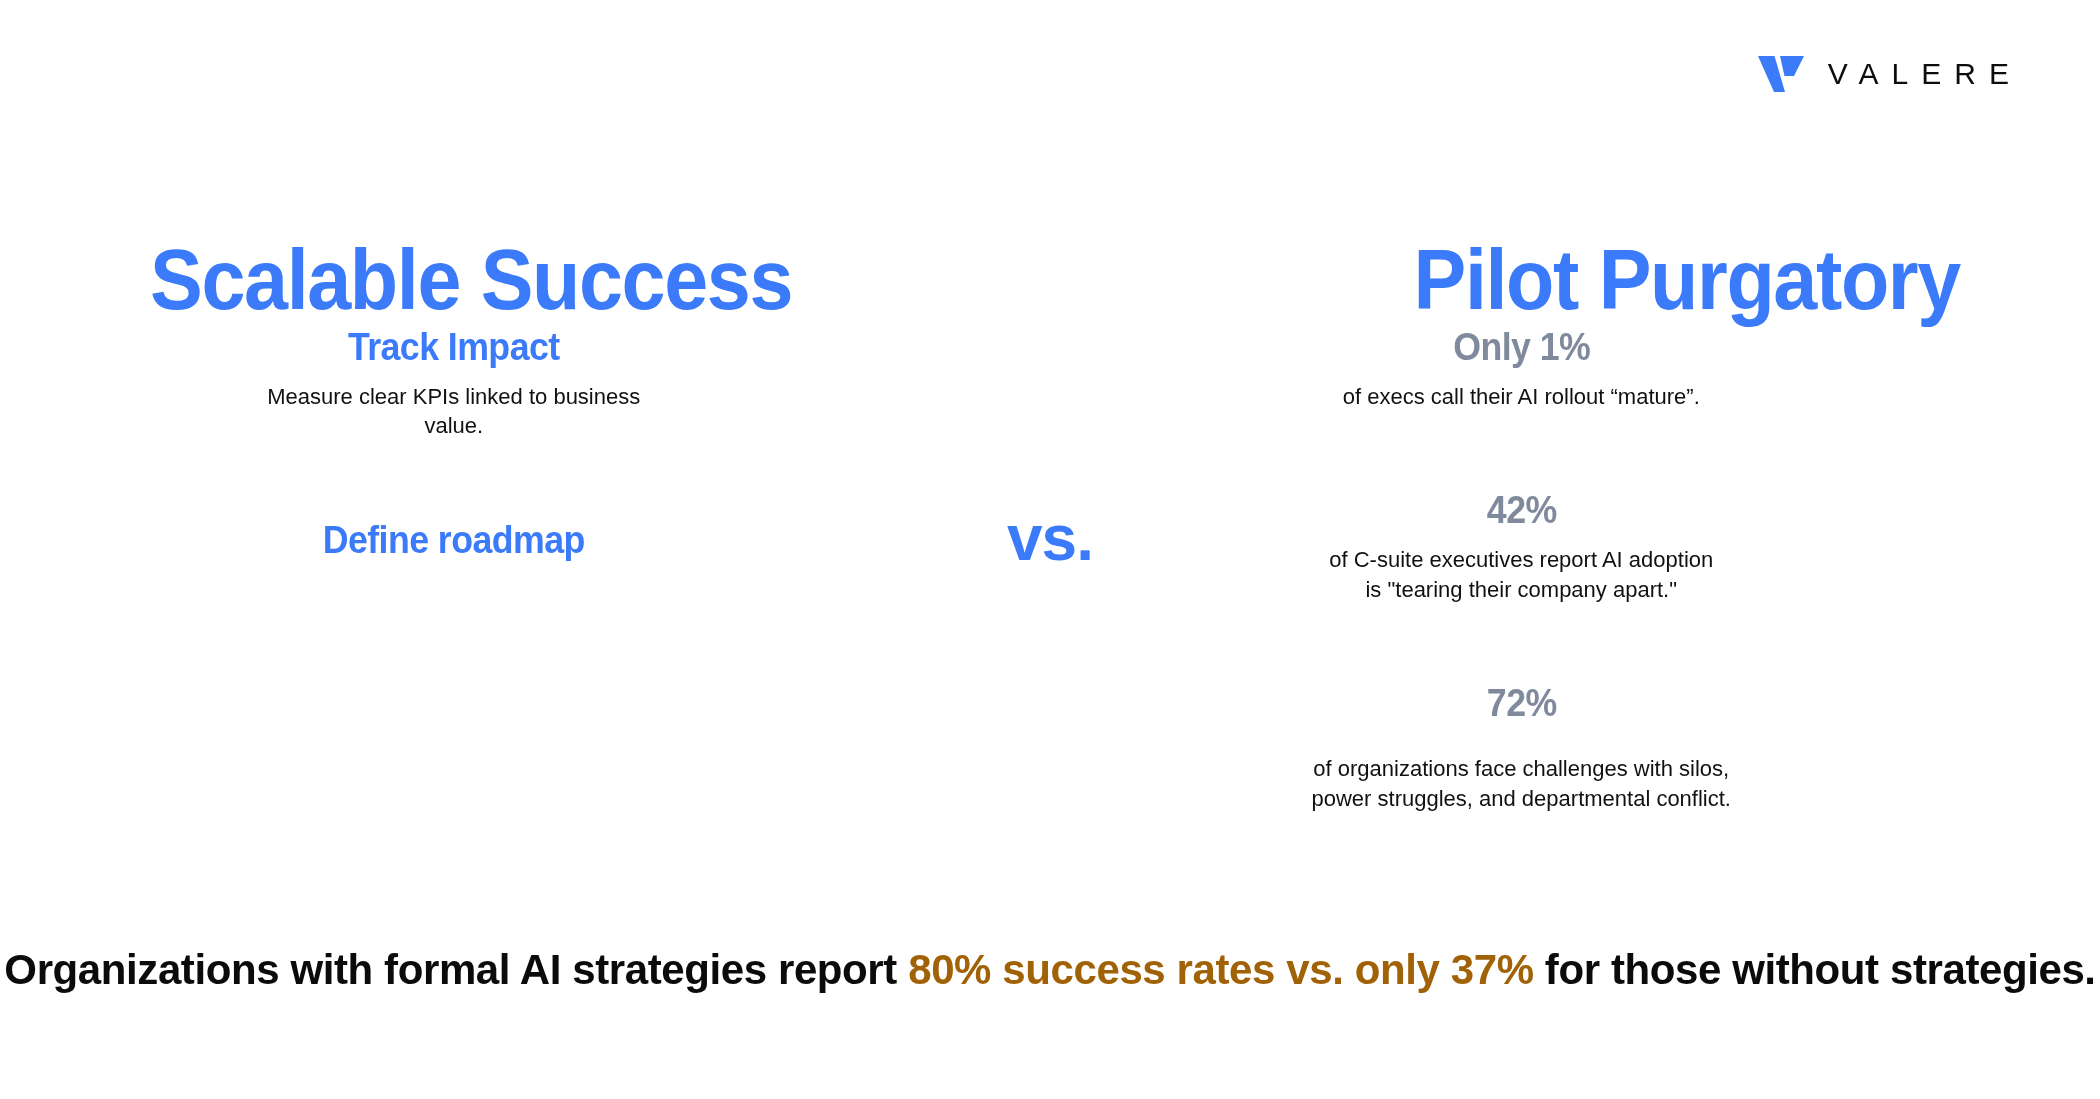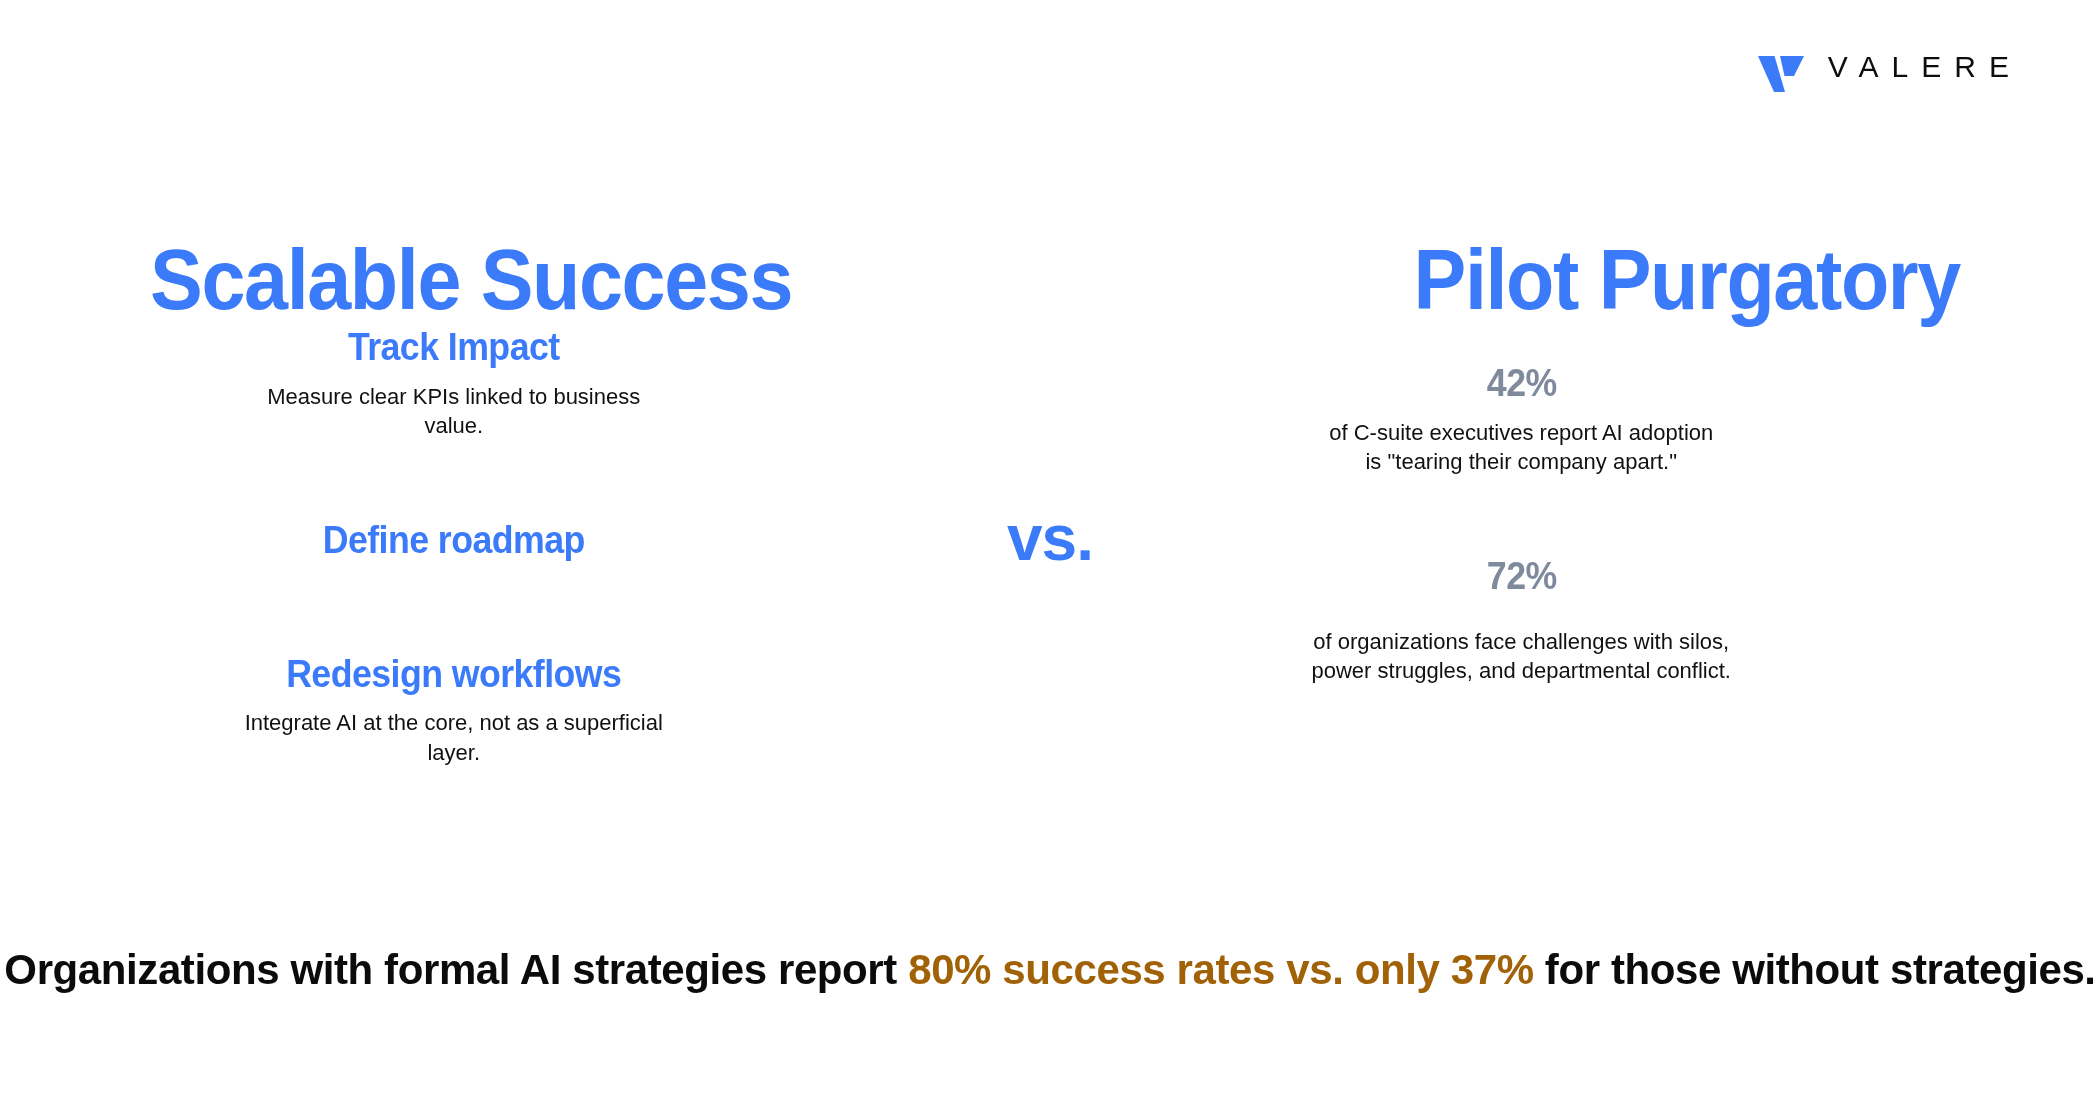--- a/index.html
+++ b/index.html
@@ -22,20 +22,21 @@
     height: 1099px;
     background: #ffffff;
   }
 
   
   .brand {
     position: absolute;
     top: 52px;
     right: 78px;
     display: flex;
+    align-items: center;
     gap: 22px;
   }
   .brand-mark {
     display: block;
     width: 48px;
     height: 44px;
   }
   .brand-word {
     font-family: "Liberation Sans", sans-serif;
     font-size: 30px;
@@ -175,27 +176,27 @@
   <div class="columns">
 
     <div class="column left">
       <div class="item row-1">
         <div class="item-title accent">Track Impact</div>
         <div class="item-body">Measure clear KPIs linked to business value.</div>
       </div>
       <div class="item row-2">
         <div class="item-title accent">Define roadmap</div>
       </div>
-      <div class="item row-3">
-        <div class="item-title accent">Redesign workflows</div>
-        <div class="item-body">Integrate AI at the core, not as a superficial layer.</div>
-      </div>
     </div>
 
     <div class="column right">
+      <div class="item row-1">
+        <div class="item-title muted">Only 1%</div>
+        <div class="item-body">of execs call their AI rollout “mature”.</div>
+      </div>
       <div class="item row-2">
         <div class="item-title muted">42%</div>
         <div class="item-body">of C-suite executives report AI adoption is "tearing their company apart."</div>
       </div>
       <div class="item row-3">
         <div class="item-title muted">72%</div>
         <div class="item-body">of organizations face challenges with silos, power struggles, and departmental conflict.</div>
       </div>
     </div>
 

